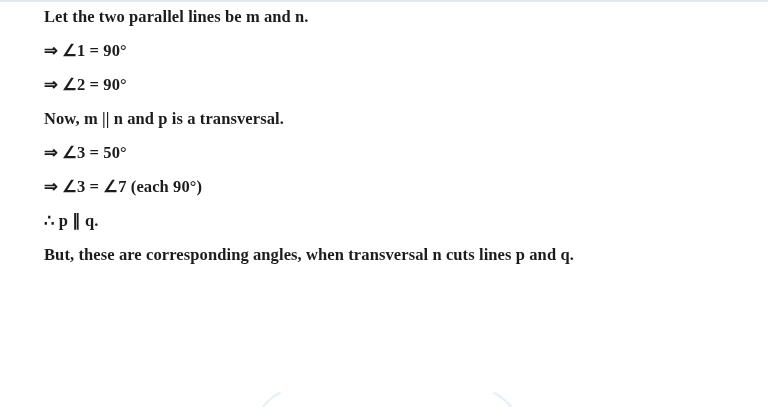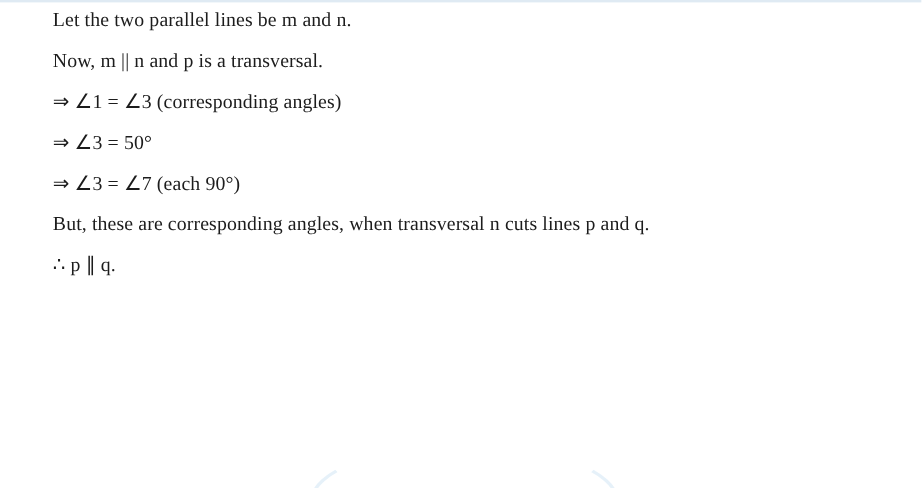--- a/index.html
+++ b/index.html
@@ -17,20 +17,21 @@
   }
   .page {
     position: absolute;
     left: 0;
     top: 0;
     width: 768px;
     height: 407px;
     box-sizing: border-box;
     padding: 0;
     background: #ffffff;
+    font-weight: bold;
   }
   .top-rule {
     position: absolute;
     left: 0;
     top: 0;
     width: 768px;
     height: 2px;
     background: #dfeaf3;
   }
   .content {
@@ -67,23 +68,24 @@
   }
 </style>
 </head>
 <body>
 
 <div class="page">
   <div class="top-rule"></div>
 
   <div class="content">
     <div class="line">Let the two parallel lines be m and n.</div>
+    <div class="line">⇒ ∠1 = 90°</div>
+    <div class="line">⇒ ∠2 = 90°</div>
     <div class="line">Now, m || n and p is a transversal.</div>
-    <div class="line">⇒ ∠1 = ∠3 (corresponding angles)</div>
     <div class="line">⇒ ∠3 = 50°</div>
     <div class="line">⇒ ∠3 = ∠7 (each 90°)</div>
+    <div class="line">∴ p ∥ q.</div>
     <div class="line">But, these are corresponding angles, when transversal n cuts lines p and q.</div>
-    <div class="line">∴ p ∥ q.</div>
 
   </div>
 
   <div class="watermark"></div>
 </div>
 
 </body></html>

